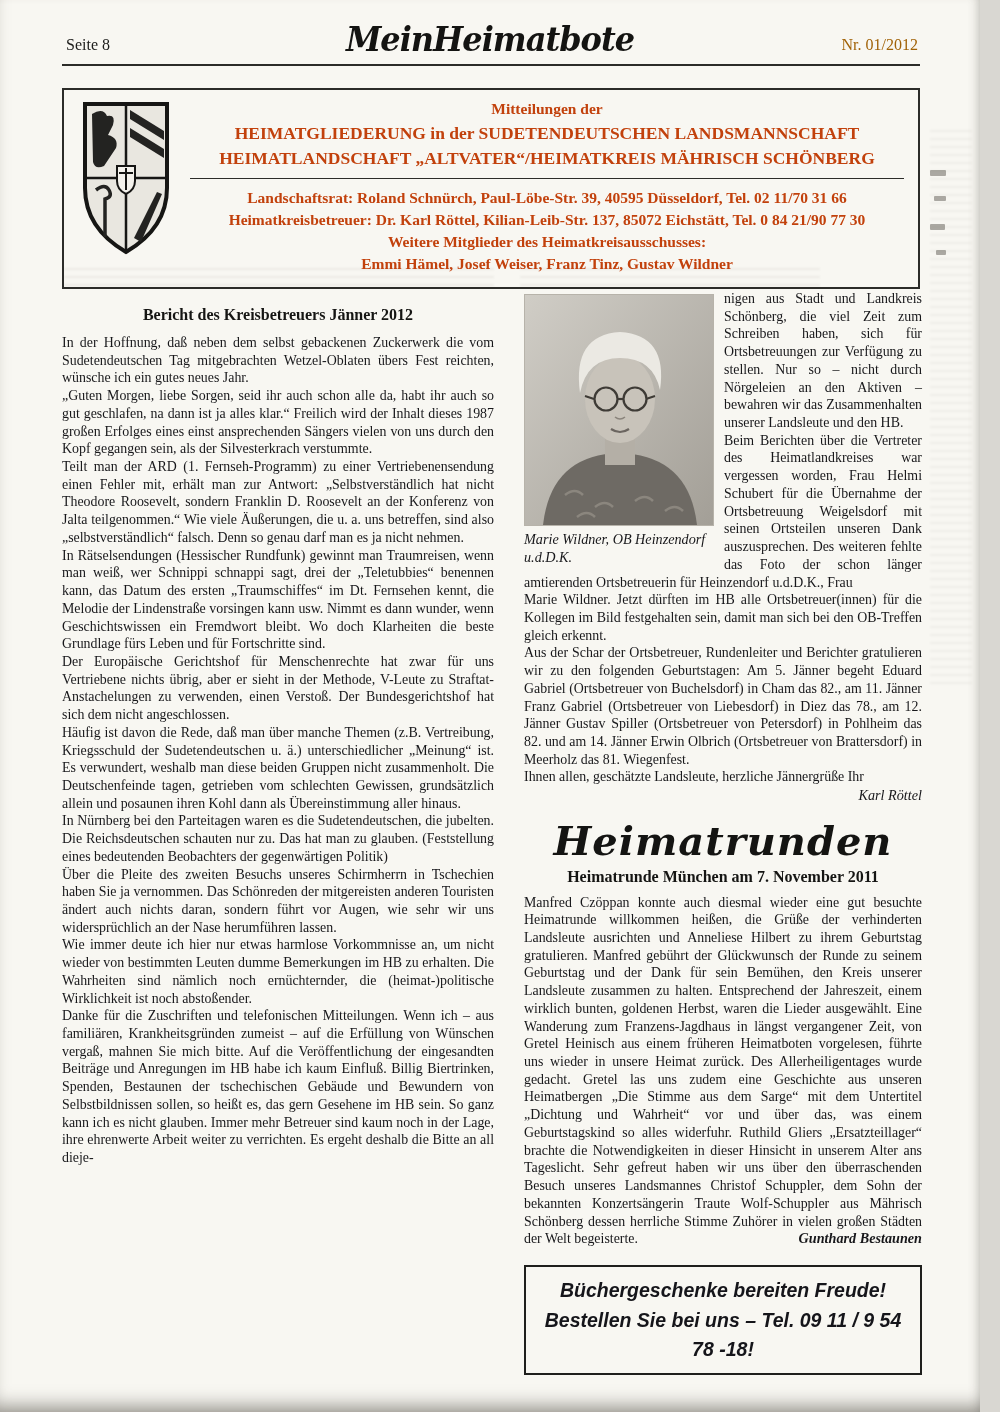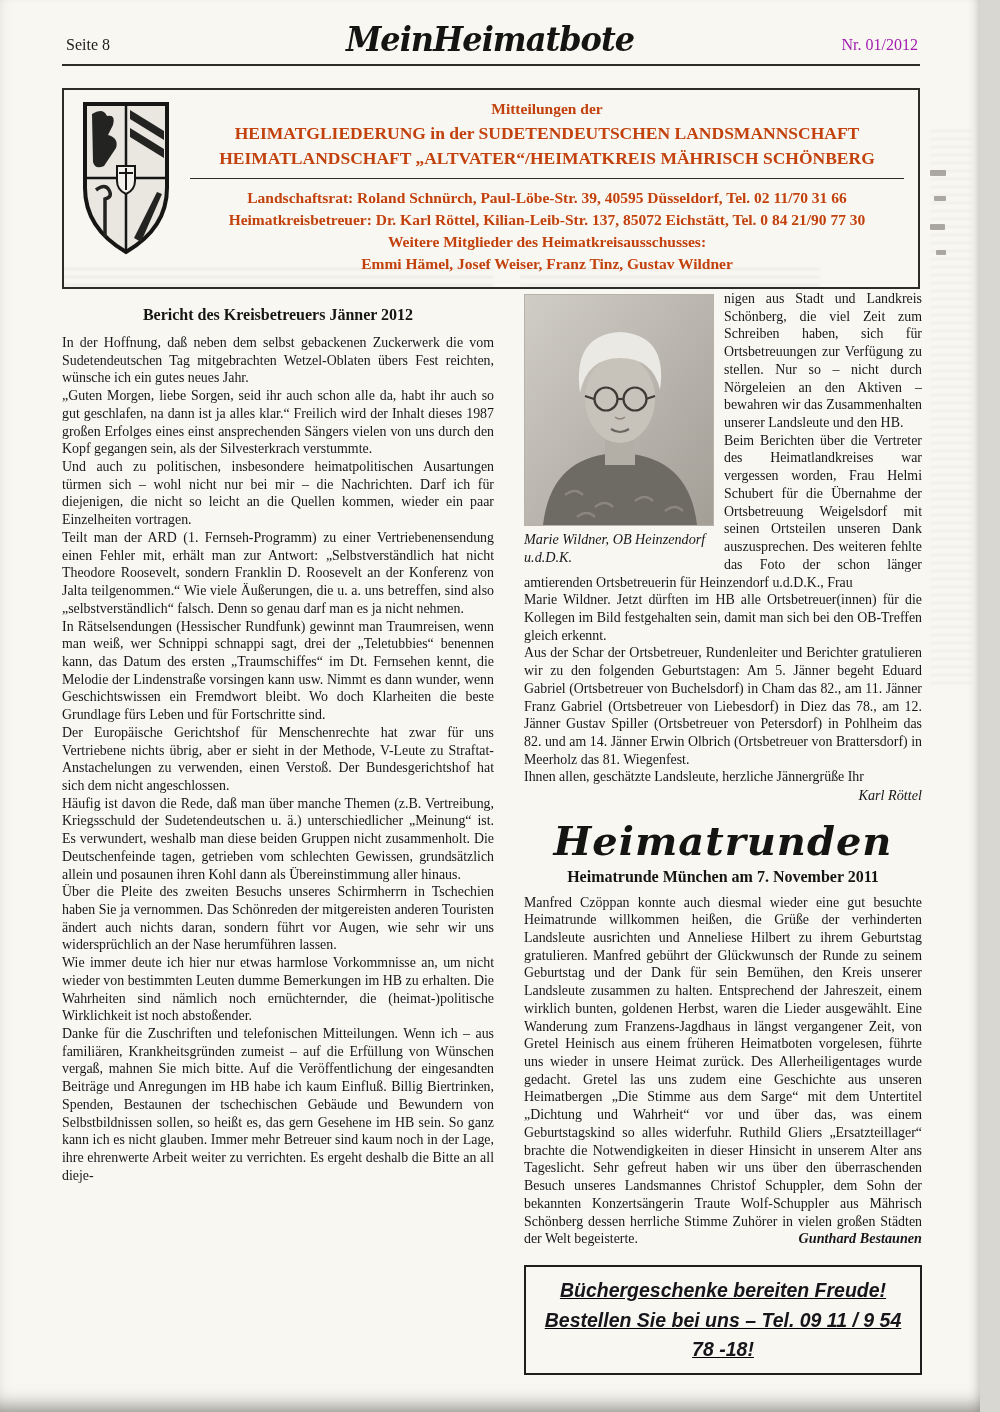--- a/index.html
+++ b/index.html
@@ -1,21 +1,21 @@
 <!DOCTYPE html>
 <html><head>
 <meta charset="utf-8">
 <style>
   html,body{margin:0;padding:0;}
   body{background:#d9d7d2;font-family:"Liberation Serif",serif;}
   .page{position:relative;width:980px;height:1412px;background:#f8f7f2;overflow:hidden;
         box-shadow:inset 0 -16px 18px -10px rgba(60,55,48,.5), inset -8px 0 12px -8px rgba(60,55,48,.28);}
   
   .hdr-left{position:absolute;top:36px;left:66px;font-size:16px;color:#1c1c1a;}
-  .hdr-right{position:absolute;top:36px;right:62px;font-size:16px;color:#a21caf;}
+  .hdr-right{position:absolute;top:36px;right:62px;font-size:16px;color:#a16207;}
   .masthead{position:absolute;top:20px;left:0;right:0;text-align:center;
             font-family:"DejaVu Serif",serif;font-weight:bold;font-style:italic;
             font-size:32px;letter-spacing:-1px;color:#141412;transform:scaleY(1.05);}
   .hdr-rule{position:absolute;top:64px;left:62px;right:60px;border-top:2px solid #2c2c29;}
   
   .info-box{position:absolute;top:88px;left:62px;right:60px;border:2px solid #2c2c29;
             padding:10px 14px 12px 14px;background:transparent;}
   .crest{position:absolute;left:14px;top:10px;width:96px;height:158px;}
   .info-content{margin-left:112px;text-align:center;font-weight:bold;color:#c2410c;}
   .info-intro{font-size:15.5px;margin-bottom:3px;}
@@ -33,21 +33,21 @@
   .photo-wrap{float:left;width:188px;margin:4px 12px 2px 0;}
   .photo{width:188px;height:230px;display:block;border:1px solid #b7b3aa;}
   .photo-caption{font-style:italic;font-size:14.2px;line-height:1.25;margin-top:5px;color:#17171a;}
   .sig-right{font-style:italic;text-align:right;font-size:14.2px;line-height:1.3;color:#17171a;}
   .pull-sig{font-style:italic;font-weight:bold;text-align:right;font-size:14.2px;margin-top:-17.6px;color:#17171a;}
   
   .script-title{text-align:center;font-family:"DejaVu Serif",serif;font-style:italic;font-weight:bold;
                 font-size:40px;margin:12px 0 2px;letter-spacing:1px;color:#141412;}
   .sub-title{text-align:center;font-weight:bold;font-size:16px;margin:4px 0 8px;color:#151513;}
   
-  .footer-box{border:2.5px solid #1f1f1d;margin-top:18px;padding:9px 8px;text-align:center;text-decoration:underline;}
+  .footer-box{border:2.5px solid #1f1f1d;margin-top:18px;padding:9px 8px;text-align:center;}
   .footer-line{font-family:"Liberation Sans",sans-serif;font-weight:bold;font-style:italic;
                font-size:19.5px;line-height:1.5;color:#15151a;}
   
   .ghost{position:absolute;opacity:.07;filter:blur(1px);pointer-events:none;
          background:repeating-linear-gradient(to bottom,#55524a 0 2.5px,transparent 2.5px 8px);}
   .mark{position:absolute;background:#6b6860;opacity:.55;pointer-events:none;border-radius:1px;}
 </style>
 </head>
 <body>
 
@@ -90,25 +90,25 @@
       <div class="info-contact">Emmi Hämel, Josef Weiser, Franz Tinz, Gustav Wildner</div>
     </div>
   </div>
 
   <div class="columns">
 
     <div class="col-left">
       <div class="col-heading">Bericht des Kreisbetreuers Jänner 2012</div>
       <div class="para">In der Hoffnung, daß neben dem selbst gebackenen Zuckerwerk die vom Sudetendeutschen Tag mitgebrachten Wetzel-Oblaten übers Fest reichten, wünsche ich ein gutes neues Jahr.</div>
       <div class="para">„Guten Morgen, liebe Sorgen, seid ihr auch schon alle da, habt ihr auch so gut geschlafen, na dann ist ja alles klar.“ Freilich wird der Inhalt dieses 1987 großen Erfolges eines einst ansprechenden Sängers vielen von uns durch den Kopf gegangen sein, als der Silvesterkrach verstummte.</div>
-      <div class="para">Und auch zu politischen, insbesondere heimatpolitischen Ausartungen türmen sich – wohl nicht nur bei mir – die Nachrichten. Darf ich für diejenigen, die nicht so leicht an die Quellen kommen, wieder ein paar Einzelheiten vortragen.</div>
       <div class="para">Teilt man der ARD (1. Fernseh-Programm) zu einer Vertriebenensendung einen Fehler mit, erhält man zur Antwort: „Selbstverständlich hat nicht Theodore Roosevelt, sondern Franklin D. Roosevelt an der Konferenz von Jalta teilgenommen.“ Wie viele Äußerungen, die u. a. uns betreffen, sind also „selbstverständlich“ falsch. Denn so genau darf man es ja nicht nehmen.</div>
       <div class="para">In Rätselsendungen (Hessischer Rundfunk) gewinnt man Traumreisen, wenn man weiß, wer Schnippi schnappi sagt, drei der „Teletubbies“ benennen kann, das Datum des ersten „Traumschiffes“ im Dt. Fernsehen kennt, die Melodie der Lindenstraße vorsingen kann usw. Nimmt es dann wunder, wenn Geschichtswissen ein Fremdwort bleibt. Wo doch Klarheiten die beste Grundlage fürs Leben und für Fortschritte sind.</div>
       <div class="para">Der Europäische Gerichtshof für Menschenrechte hat zwar für uns Vertriebene nichts übrig, aber er sieht in der Methode, V-Leute zu Straftat-Anstachelungen zu verwenden, einen Verstoß. Der Bundesgerichtshof hat sich dem nicht angeschlossen.</div>
       <div class="para">Häufig ist davon die Rede, daß man über manche Themen (z.B. Vertreibung, Kriegsschuld der Sudetendeutschen u. ä.) unterschiedlicher „Meinung“ ist. Es verwundert, weshalb man diese beiden Gruppen nicht zusammenholt. Die Deutschenfeinde tagen, getrieben vom schlechten Gewissen, grundsätzlich allein und posaunen ihren Kohl dann als Übereinstimmung aller hinaus.</div>
+      <div class="para">In Nürnberg bei den Parteitagen waren es die Sudetendeutschen, die jubelten. Die Reichsdeutschen schauten nur zu. Das hat man zu glauben. (Feststellung eines bedeutenden Beobachters der gegenwärtigen Politik)</div>
       <div class="para">Über die Pleite des zweiten Besuchs unseres Schirmherrn in Tschechien haben Sie ja vernommen. Das Schönreden der mitgereisten anderen Touristen ändert auch nichts daran, sondern führt vor Augen, wie sehr wir uns widersprüchlich an der Nase herumführen lassen.</div>
       <div class="para">Wie immer deute ich hier nur etwas harmlose Vorkommnisse an, um nicht wieder von bestimmten Leuten dumme Bemerkungen im HB zu erhalten. Die Wahrheiten sind nämlich noch ernüchternder, die (heimat-)politische Wirklichkeit ist noch abstoßender.</div>
       <div class="para">Danke für die Zuschriften und telefonischen Mitteilungen. Wenn ich – aus familiären, Krankheitsgründen zumeist – auf die Erfüllung von Wünschen vergaß, mahnen Sie mich bitte. Auf die Veröffentlichung der eingesandten Beiträge und Anregungen im HB habe ich kaum Einfluß. Billig Biertrinken, Spenden, Bestaunen der tschechischen Gebäude und Bewundern von Selbstbildnissen sollen, so heißt es, das gern Gesehene im HB sein. So ganz kann ich es nicht glauben. Immer mehr Betreuer sind kaum noch in der Lage, ihre ehrenwerte Arbeit weiter zu verrichten. Es ergeht deshalb die Bitte an all dieje-</div>
     </div>
 
     <div class="col-right">
 
       <div class="photo-wrap">
         <svg class="photo" viewBox="0 0 188 230" aria-hidden="true">
           <defs>

